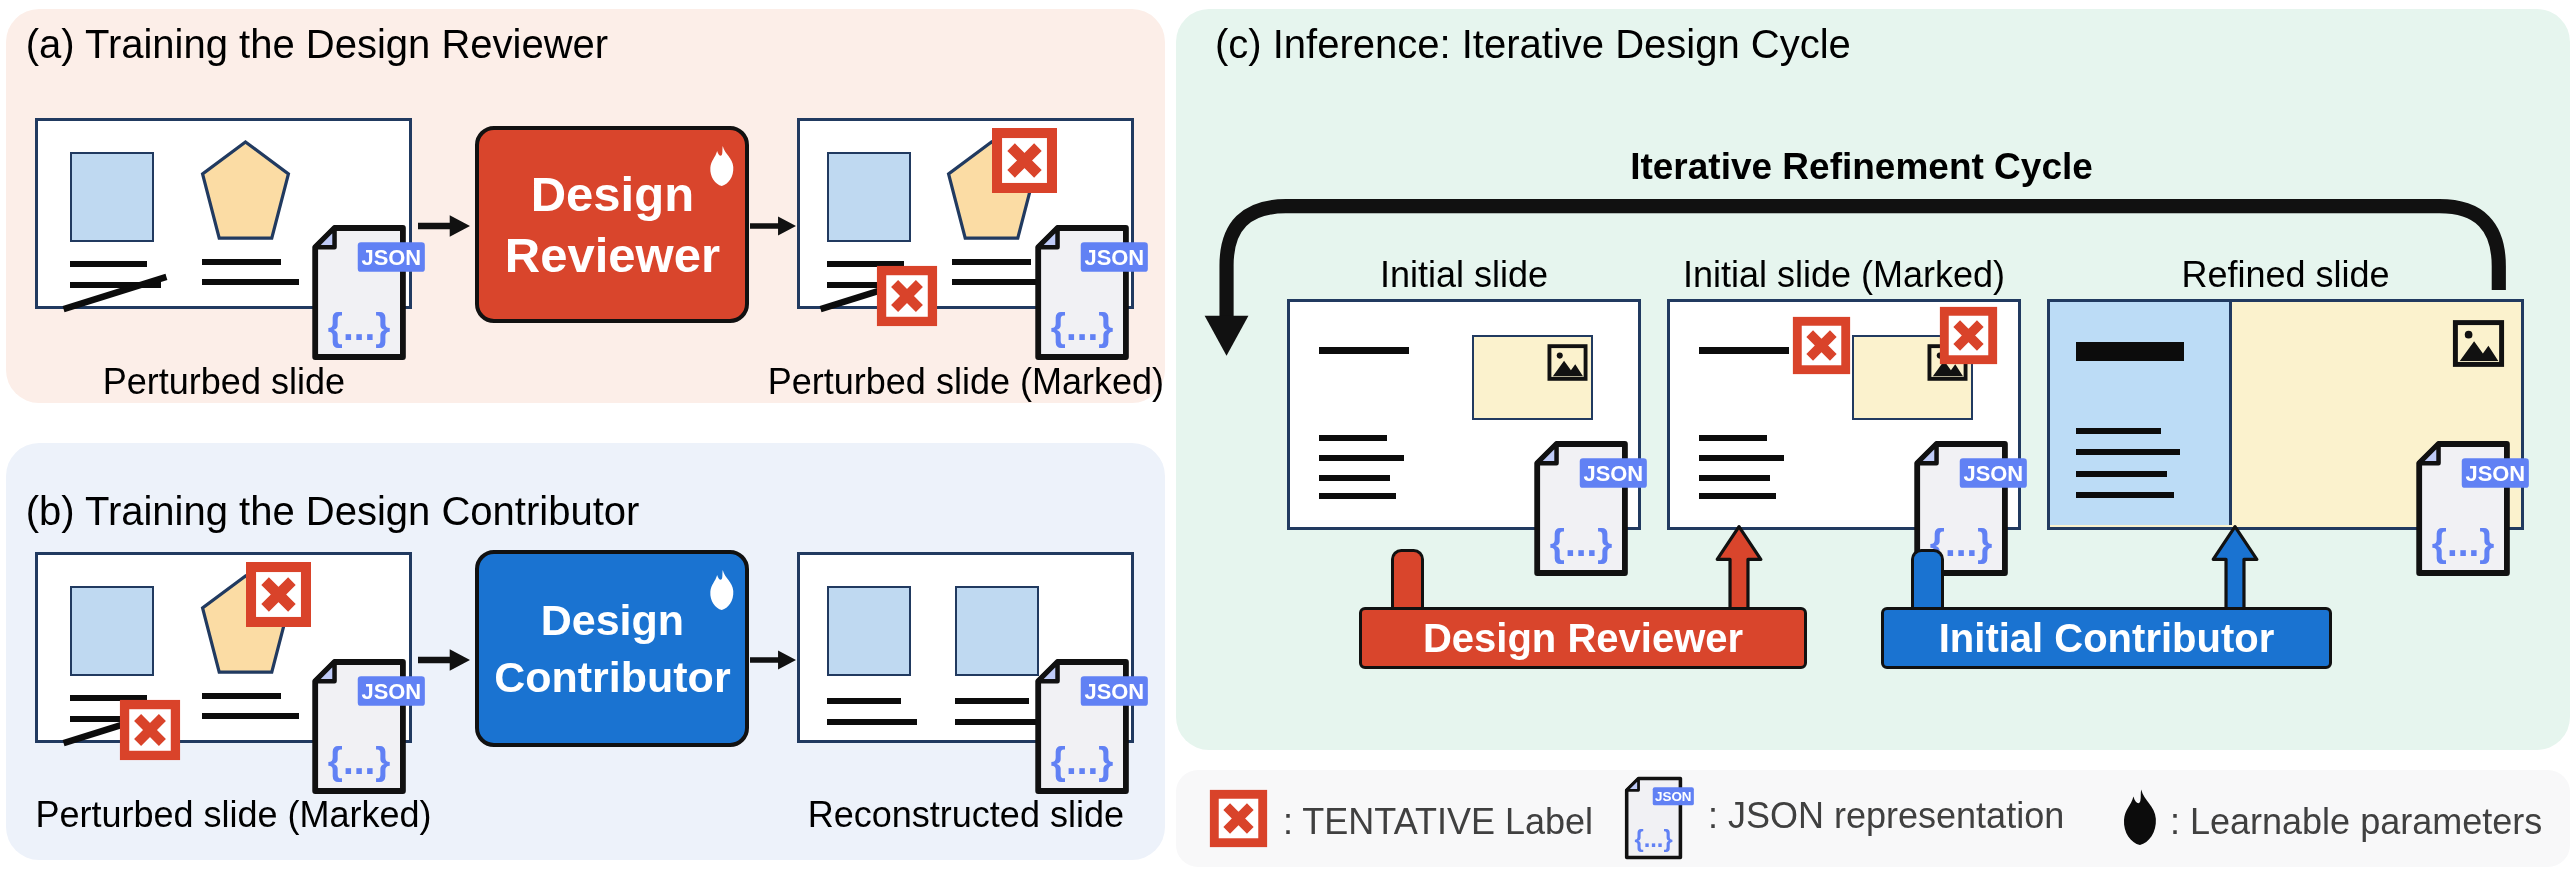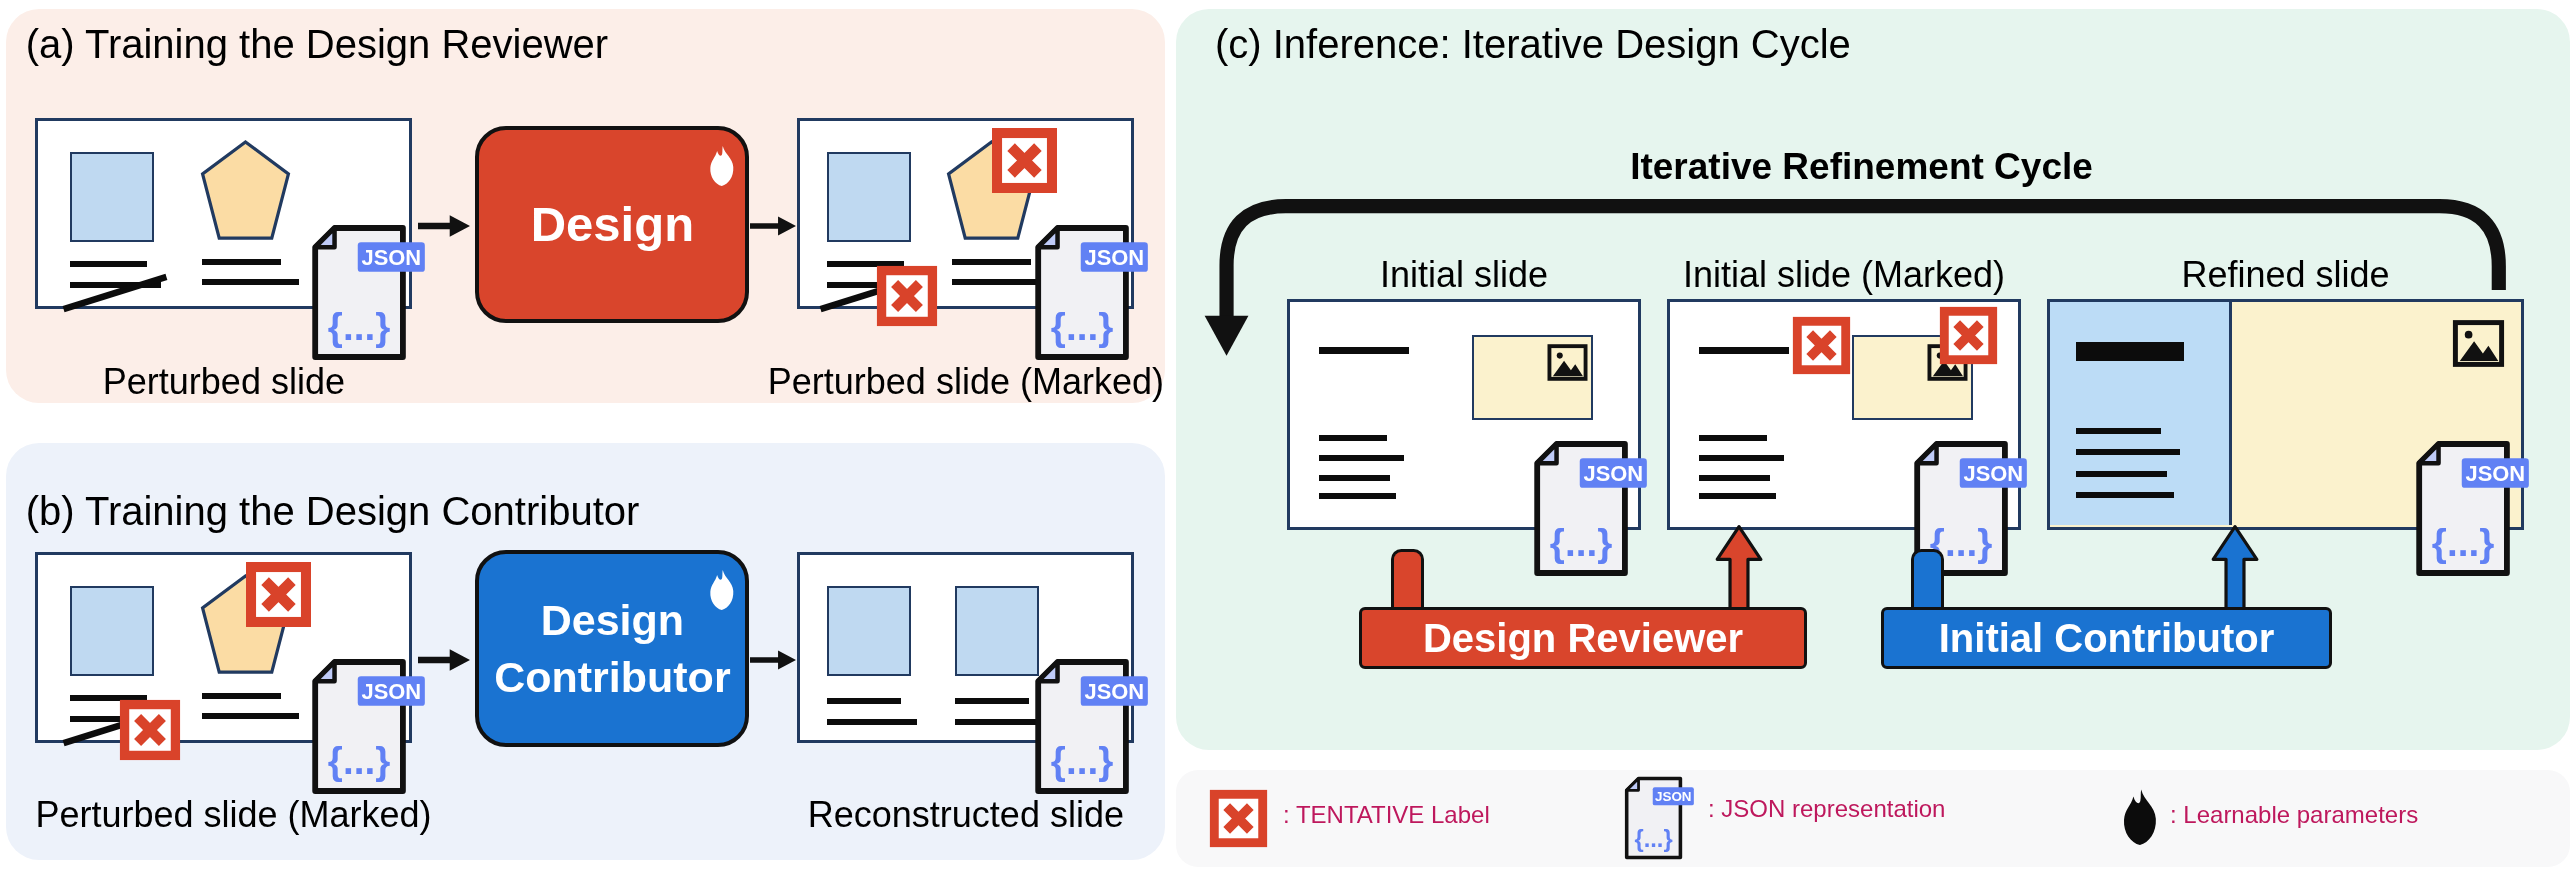--- a/index.html
+++ b/index.html
@@ -5,27 +5,27 @@
   html,body{margin:0;padding:0;background:#ffffff;}
   body{width:2576px;height:875px;position:relative;font-family:"Liberation Sans",sans-serif;color:#000;}
   .abs{position:absolute;box-sizing:border-box;}
   .panel{position:absolute;box-sizing:border-box;border-radius:33px;}
   .panel-title{position:absolute;font-size:40px;font-weight:400;color:#000;white-space:nowrap;}
   .slide{position:absolute;box-sizing:border-box;background:#fff;border:3.9px solid var(--navy_border);}
   .caption{position:absolute;font-size:36px;text-align:center;color:#000;white-space:nowrap;}
   .hline{position:absolute;background:#0c0c0c;}
   .blue-rect{position:absolute;box-sizing:border-box;background:var(--shape_blue);border:2.6px solid var(--navy_border);}
   .yellow-box{position:absolute;box-sizing:border-box;background:var(--shape_yellow);border:2.6px solid var(--navy_border);}
-  .bigbox{position:absolute;box-sizing:border-box;border:4.5px solid #111;border-radius:31px;color:#fff;font-weight:700;display:flex;flex-direction:column;align-items:center;justify-content:center;text-align:center;}
+  .bigbox{position:absolute;box-sizing:border-box;border:4.5px solid #111;border-radius:19px;color:#fff;font-weight:700;display:flex;flex-direction:column;align-items:center;justify-content:center;text-align:center;}
   .bigbox .l1,.bigbox .l2{display:block;}
   .pill{position:absolute;box-sizing:border-box;border:3.9px solid #111;border-radius:6px;color:#fff;font-weight:700;font-size:40px;display:flex;align-items:center;justify-content:center;white-space:nowrap;}
   .pipe{position:absolute;box-sizing:border-box;border:3.2px solid #111;border-bottom:none;border-radius:10.3px 10.3px 0 0;}
   .slide-label{position:absolute;font-size:36px;text-align:center;color:#000;white-space:nowrap;}
   .loop-label{position:absolute;font-size:37px;font-weight:700;text-align:center;color:#000;}
-  .legend-text{position:absolute;font-size:24px;color:#be185d;white-space:nowrap;}
+  .legend-text{position:absolute;font-size:36px;color:#404040;white-space:nowrap;}
   .ph{position:absolute;}
   .ph svg{display:block;width:100%;height:100%;}
   svg text{font-family:"Liberation Sans",sans-serif;}
 </style>
 </head>
 <body>
 
 <div class="panel" style="left:6.4px;top:9px;width:1159px;height:394px;background:var(--panel_a_bg)">
   <div class="panel-title" style="left:19.3px;top:13px;">(a) Training the Design Reviewer</div>
 
@@ -53,20 +53,21 @@
   </div>
 
   <div class="ph" style="left:412px;top:204px;width:52px;height:26px;">
   <svg viewBox="0 0 82 40">
     <path d="M0,15 H50 V3 L82,20 L50,37 V25 H0 Z" style="fill:#111"></path>
   </svg>
 </div>
 
   <div class="bigbox" style="left:469px;top:117px;width:274px;height:197px;background:var(--reviewer_red);font-size:49px;line-height:61px;">
     <span class="l1">Design</span>
+    <span class="l2">Reviewer</span>
     <div class="ph" style="left:227px;top:14px;width:31px;height:45px;color:#fff;">
   <svg viewBox="0 0 100 140">
     <path d="M54,4 C60,30 86,42 88,72 C90,104 72,128 51,133 C30,128 12,104 14,74 C16,50 30,42 36,20 C40,36 50,40 52,30 C54,22 52,12 54,4 Z" style="fill:currentColor"></path>
   </svg>
 </div>
   </div>
 
   <div class="ph" style="left:744px;top:204px;width:46px;height:26px;">
   <svg viewBox="0 0 82 40">
     <path d="M0,15 H50 V3 L82,20 L50,37 V25 H0 Z" style="fill:#111"></path>

